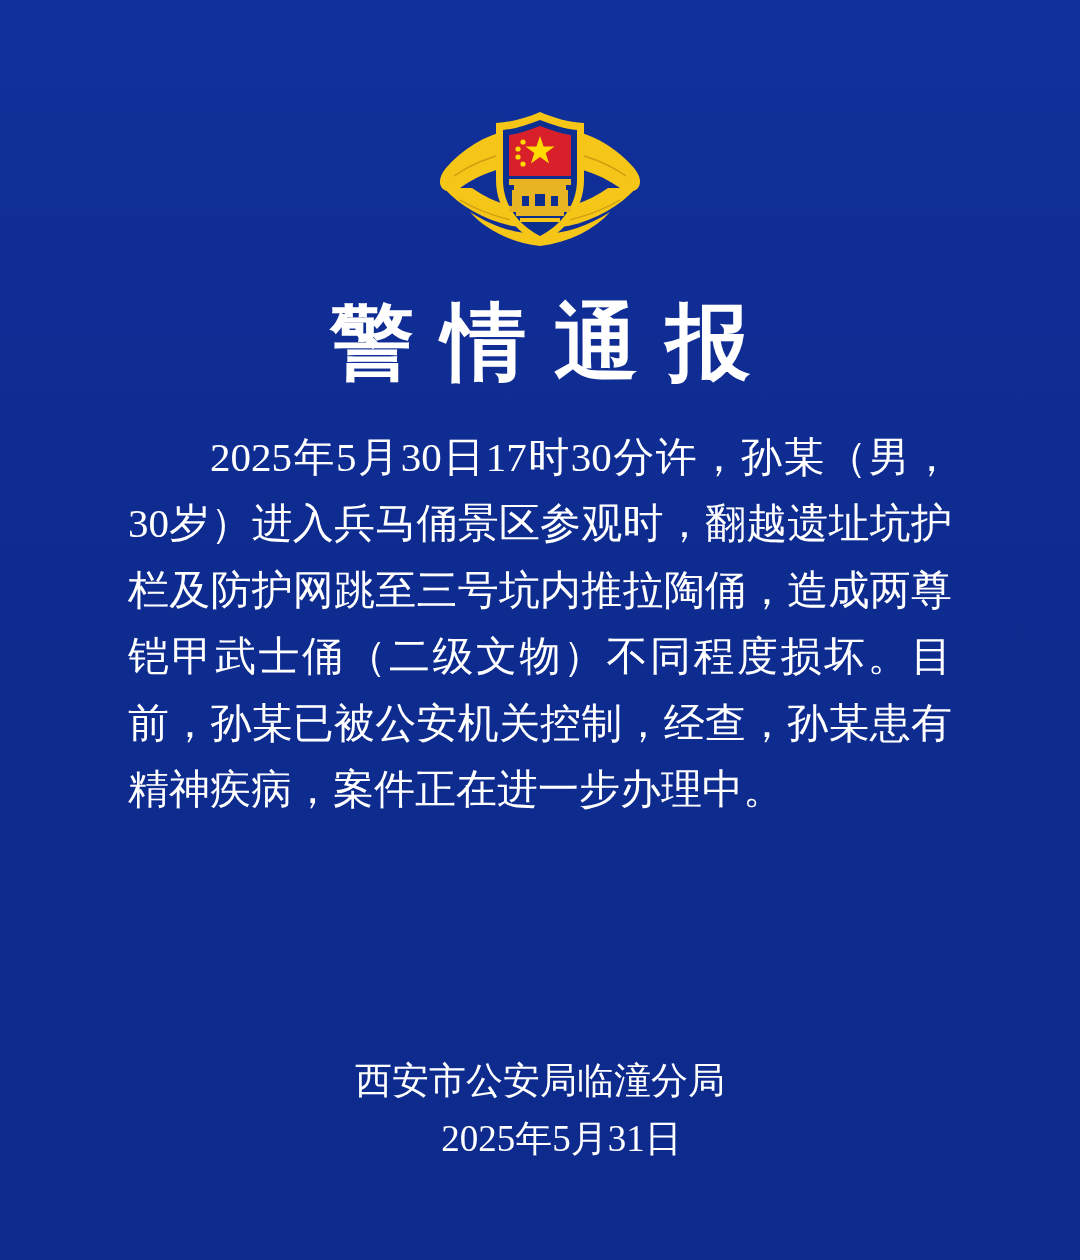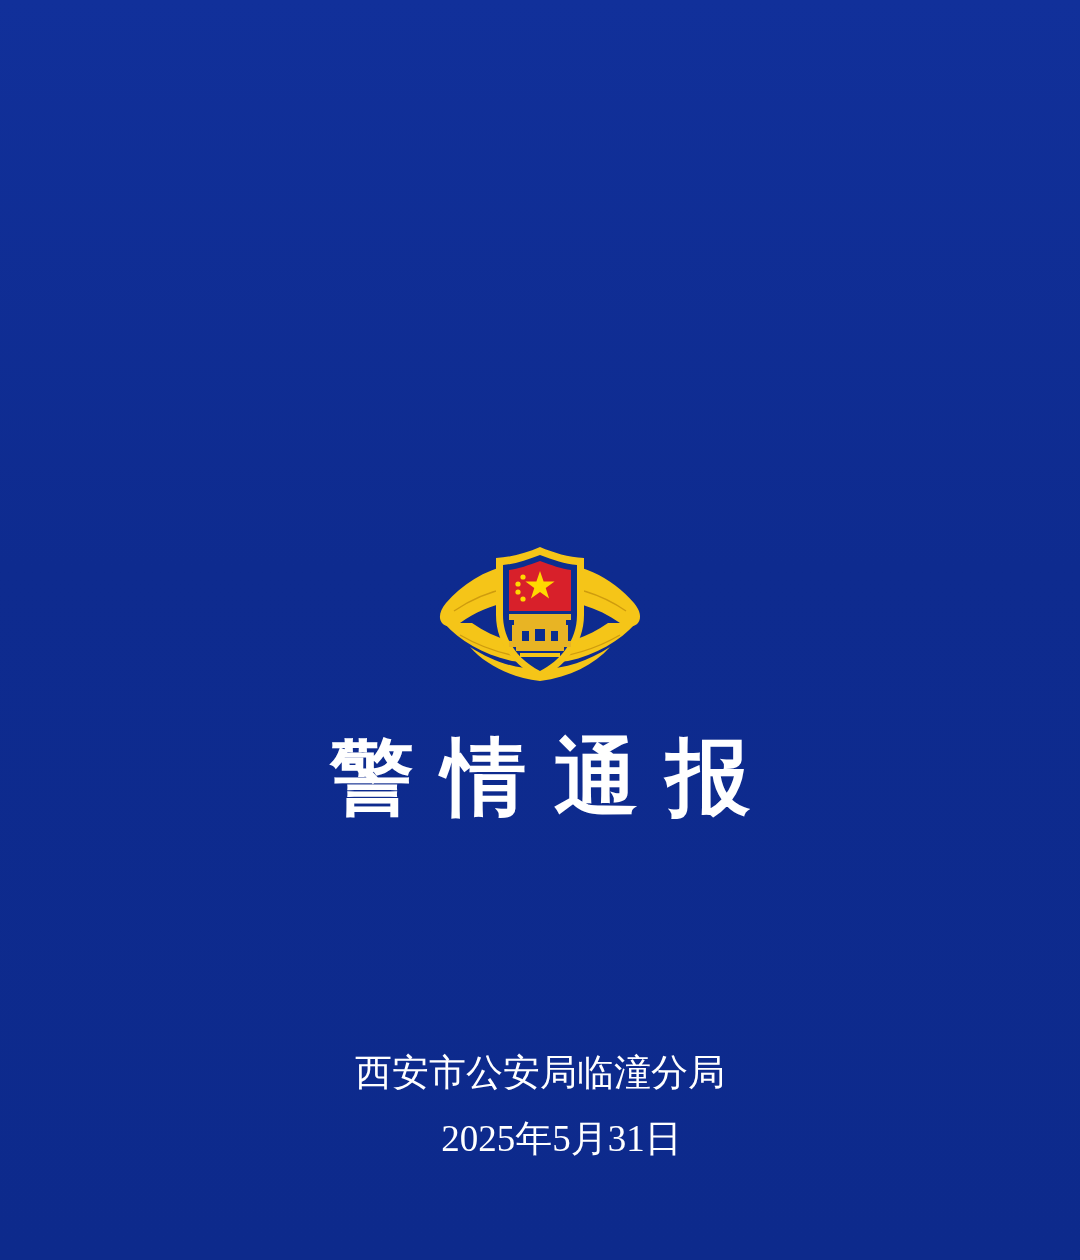--- a/index.html
+++ b/index.html
@@ -17,21 +17,20 @@
 
   .poster {
     position: relative;
     width: 1080px;
     height: 1260px;
     background: linear-gradient(180deg, #11309a 0%, #0e2b8f 45%, #0d2a8c 100%);
     box-sizing: border-box;
     display: flex;
     flex-direction: column;
     align-items: center;
-    justify-content: center;
   }
 
   
   .emblem-wrap {
     margin-top: 84px;
     width: 220px;
     height: 190px;
     display: flex;
     align-items: center;
     justify-content: center;
@@ -76,21 +75,21 @@
     text-align: center;
   }
   .footer-org {
     font-size: 37px;
     line-height: 1.55;
     color: #ffffff;
   }
   .footer-date {
     font-size: 37px;
     line-height: 1.55;
-    margin-top: 8px;
+    margin-top: 0;
     color: #ffffff;
     padding-left: 43px;
   }
 </style>
 </head>
 <body>
 
 <div class="poster">
 
   <div class="emblem-wrap">
@@ -138,19 +137,20 @@
       </g>
 
       <g fill="#f5c518">
         <rect x="90" y="134" width="40" height="4"></rect>
       </g>
     </svg>
   </div>
 
   <div class="title">警情通报</div>
 
+  <div class="body-text">2025年5月30日17时30分许，孙某（男，30岁）进入兵马俑景区参观时，翻越遗址坑护栏及防护网跳至三号坑内推拉陶俑，造成两尊铠甲武士俑（二级文物）不同程度损坏。目前，孙某已被公安机关控制，经查，孙某患有精神疾病，案件正在进一步办理中。</div>
 
   <div class="footer">
     <div class="footer-org">西安市公安局临潼分局</div>
     <div class="footer-date">2025年5月31日</div>
   </div>
 
 </div>
 
 </body></html>

